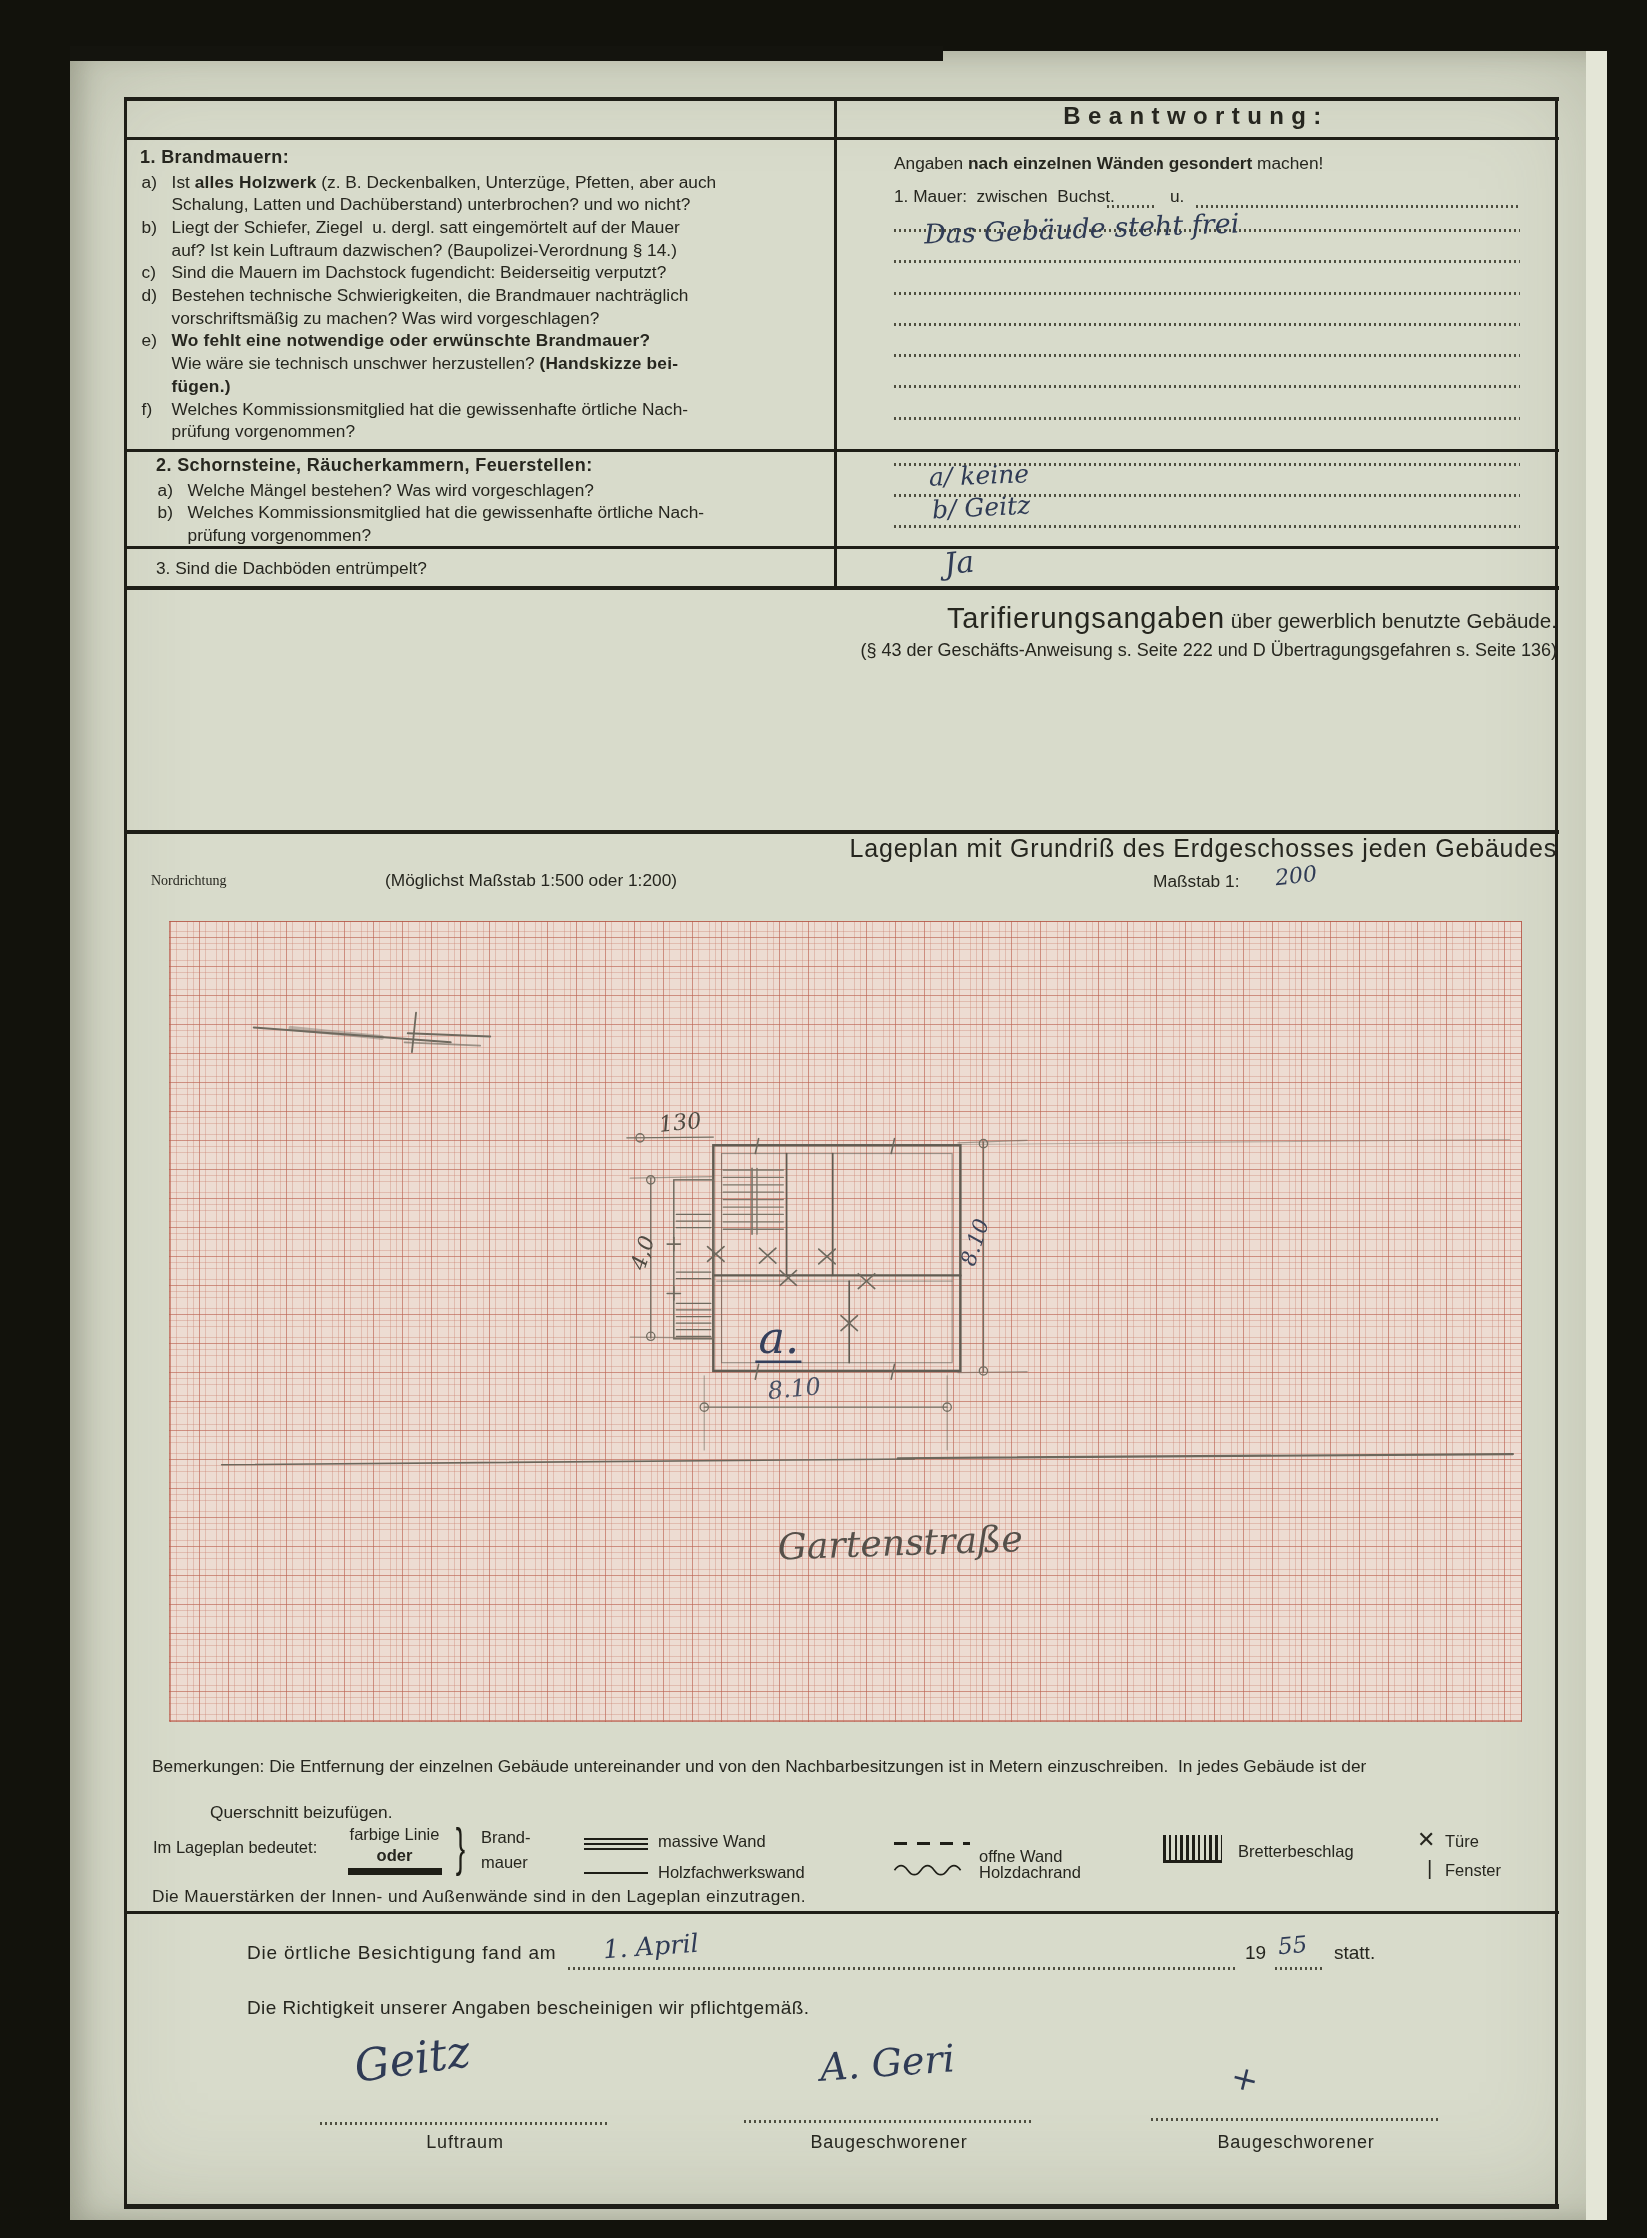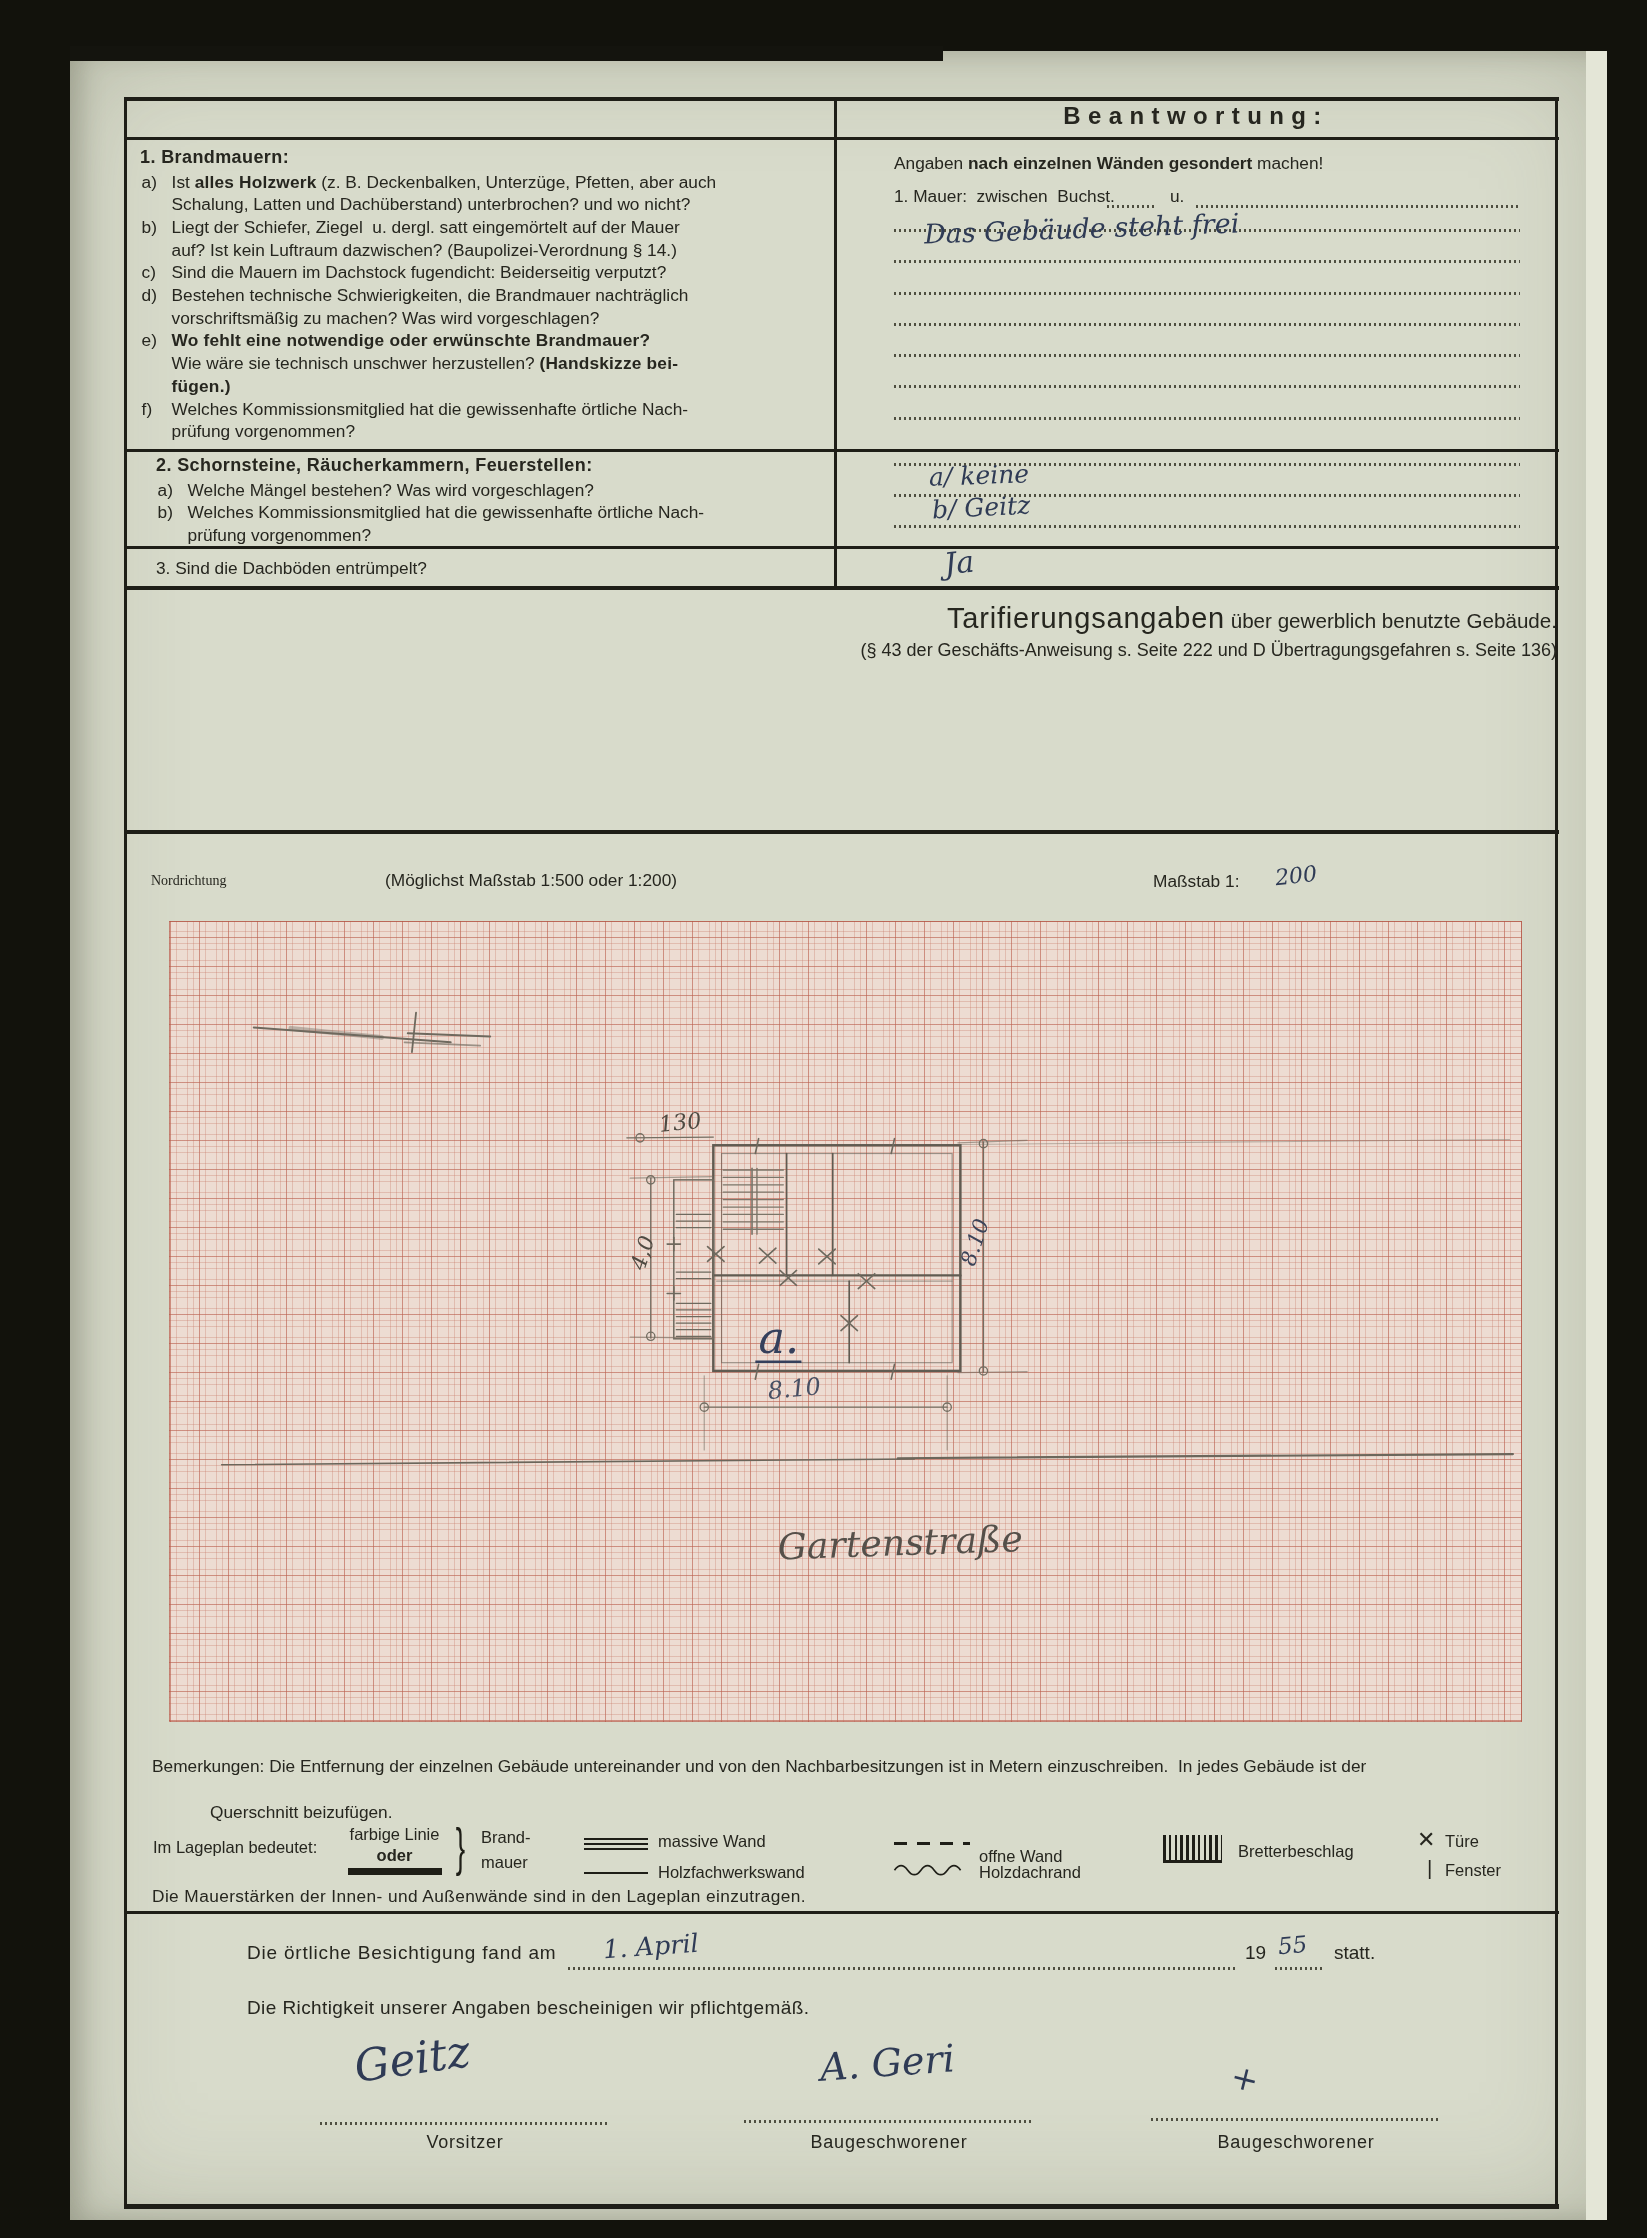--- a/index.html
+++ b/index.html
@@ -124,20 +124,21 @@
   <div class="hw" style="left:932px;top:493px;font-size:25px;transform:rotate(-3deg)">b/ Geitz</div>
 
   <div class="ptext" style="left:156px;top:558px">3. Sind die Dachböden entrümpelt?</div>
   <div class="hw" style="left:944px;top:545px;font-size:30px;transform:rotate(-6deg)">Ja</div>
 
   <div class="center-line" style="top:602px">
     <span style="font-size:29px;letter-spacing:0.8px">Tarifierungsangaben</span><span style="font-size:20.6px"> über gewerblich benutzte Gebäude.</span>
   </div>
   <div class="center-line" style="top:640px;font-size:18px">(§ 43 der Geschäfts-Anweisung s. Seite 222 und D Übertragungsgefahren s. Seite 136)</div>
 
+  <div class="center-line" style="top:834px;font-size:25px;letter-spacing:0.8px">Lageplan mit Grundriß des Erdgeschosses jeden Gebäudes</div>
   <div class="ptext small" style="left:151px;top:873px;font-family:'Liberation Serif',serif">Nordrichtung</div>
   <div class="ptext" style="left:385px;top:870px">(Möglichst Maßstab 1:500 oder 1:200)</div>
   <div class="ptext" style="left:1153px;top:871px">Maßstab 1:</div>
   <div class="hw" style="left:1275px;top:863px;font-size:22px;transform:rotate(-6deg)">200</div>
 
   <div class="graph"></div>
   <svg class="plansvg" width="1353" height="801" viewBox="0 0 1643 972">
     <g fill="none" stroke-linecap="round">
       <g stroke="#6e695e">
         <line x1="103" y1="129" x2="342" y2="147" stroke-width="2.5"></line>
@@ -276,21 +277,21 @@
   <div class="dot" style="left:568px;top:1967px;width:669px"></div>
   <div class="hw" style="left:603px;top:1931px;font-size:25.5px;transform:rotate(-4deg)">1. April</div>
   <div class="ptext" style="left:1245px;top:1942px;font-size:19px">19</div>
   <div class="dot" style="left:1275px;top:1967px;width:48px"></div>
   <div class="hw" style="left:1278px;top:1932px;font-size:23px;transform:rotate(-5deg)">55</div>
   <div class="ptext" style="left:1334px;top:1942px;font-size:19px">statt.</div>
   <div class="ptext" style="left:247px;top:1997px;font-size:19px;letter-spacing:0.4px">Die Richtigkeit unserer Angaben bescheinigen wir pflichtgemäß.</div>
 
   <div class="hw" style="left:354px;top:2033px;font-size:44px;transform:rotate(-8deg)">Geitz</div>
   <div class="dot" style="left:320px;top:2122px;width:290px"></div>
-  <div class="role" style="left:320px;top:2132px;width:290px">Vorsitzer</div>
+  <div class="role" style="left:320px;top:2132px;width:290px">Luftraum</div>
   <div class="hw" style="left:820px;top:2041px;font-size:38px;transform:rotate(-4deg)">A. Geri</div>
   <div class="dot" style="left:744px;top:2120px;width:290px"></div>
   <div class="role" style="left:744px;top:2132px;width:290px">Baugeschworener</div>
   <div class="hw" style="left:1231px;top:2059px;font-size:33px;transform:rotate(14deg)">+</div>
   <div class="dot" style="left:1151px;top:2118px;width:290px"></div>
   <div class="role" style="left:1151px;top:2132px;width:290px">Baugeschworener</div>
 </div>
 
 
 </body></html>

